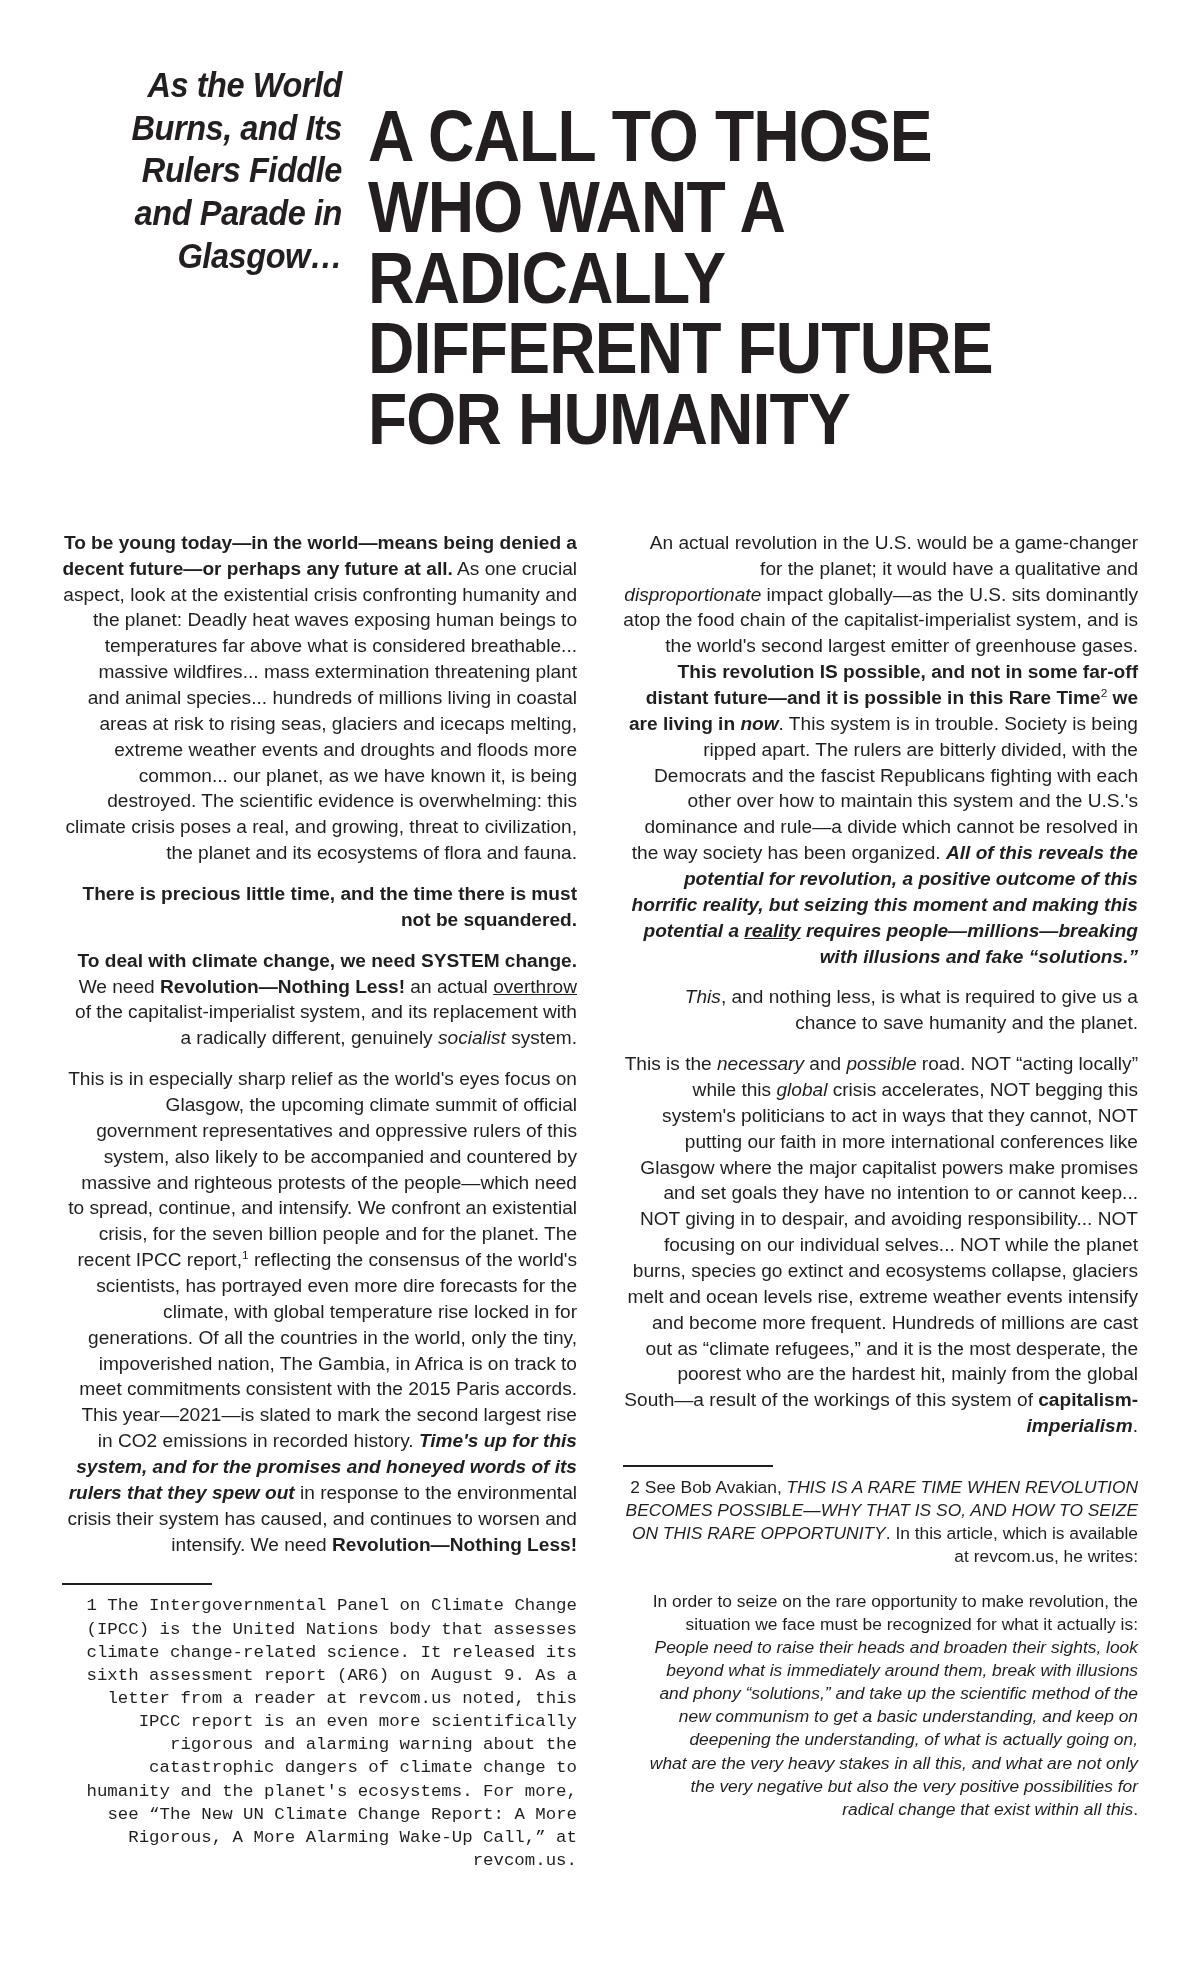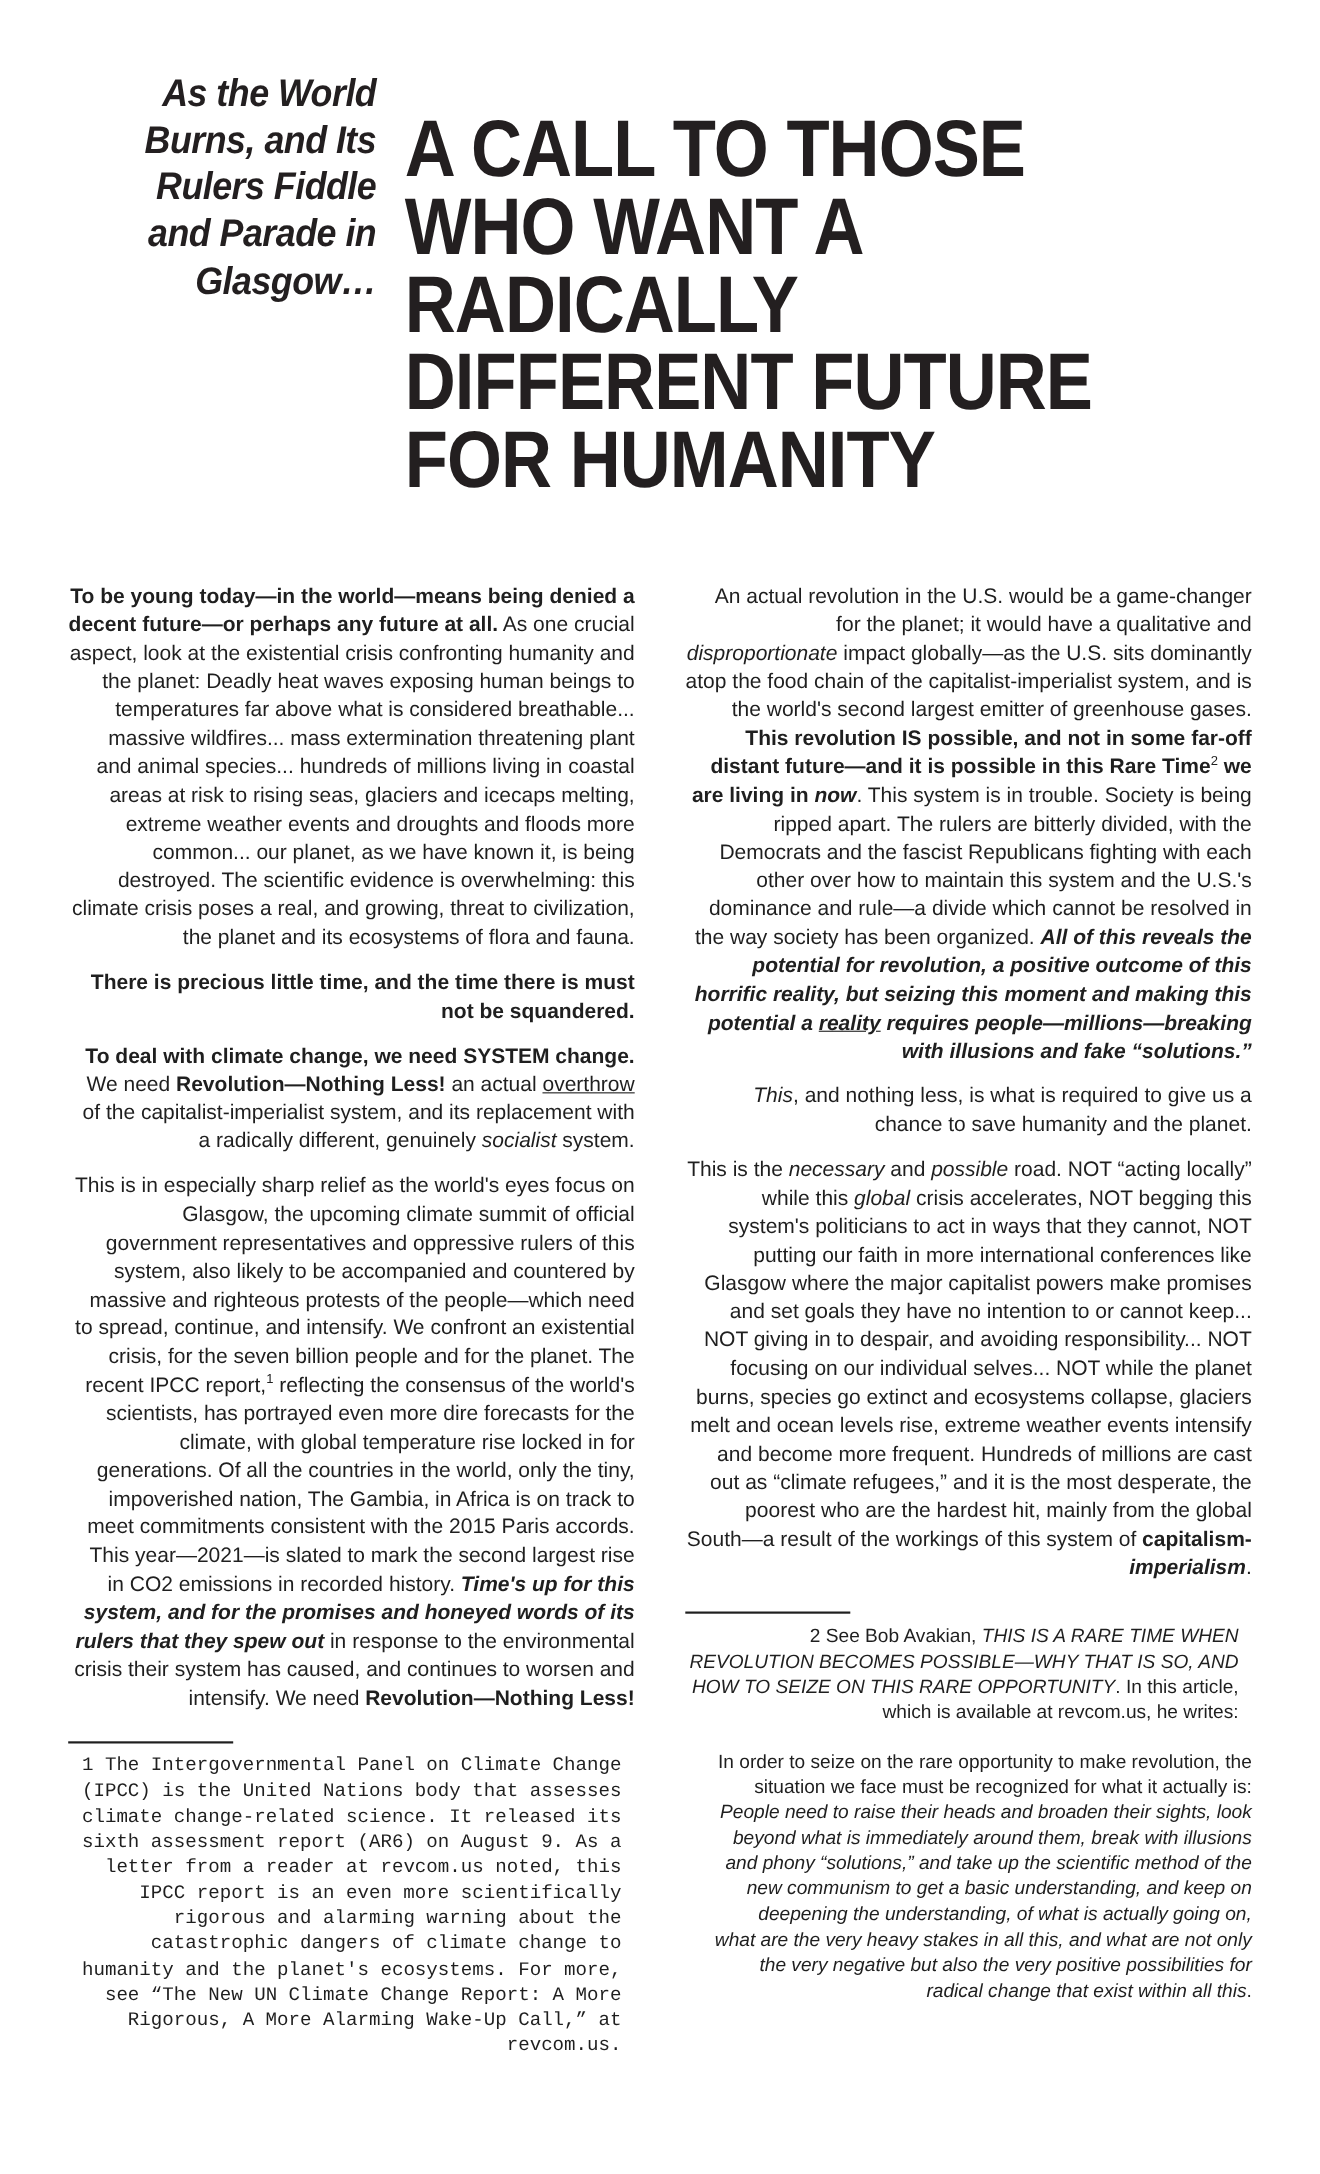--- a/index.html
+++ b/index.html
@@ -92,21 +92,21 @@
   .footnote-rule {
     width: 150px;
     height: 2px;
     background: #1f1f1f;
     border: 0;
     margin: 26px 0 9px 0;
   }
   .footnote {
     font-size: 17.4px;
     line-height: 1.33;
-    margin: 0 12px 7px 0;
+    margin: 0 0 7px 0;
     color: #1f1f1f;
   }
   .footnote:last-child { margin-bottom: 0; font-family: Liberation Mono, monospace; }
   .blockquote {
     font-size: 17.4px;
     line-height: 1.33;
     margin: 21px 0 0 0;
     padding-left: 26px;
     color: #1f1f1f;
   }

